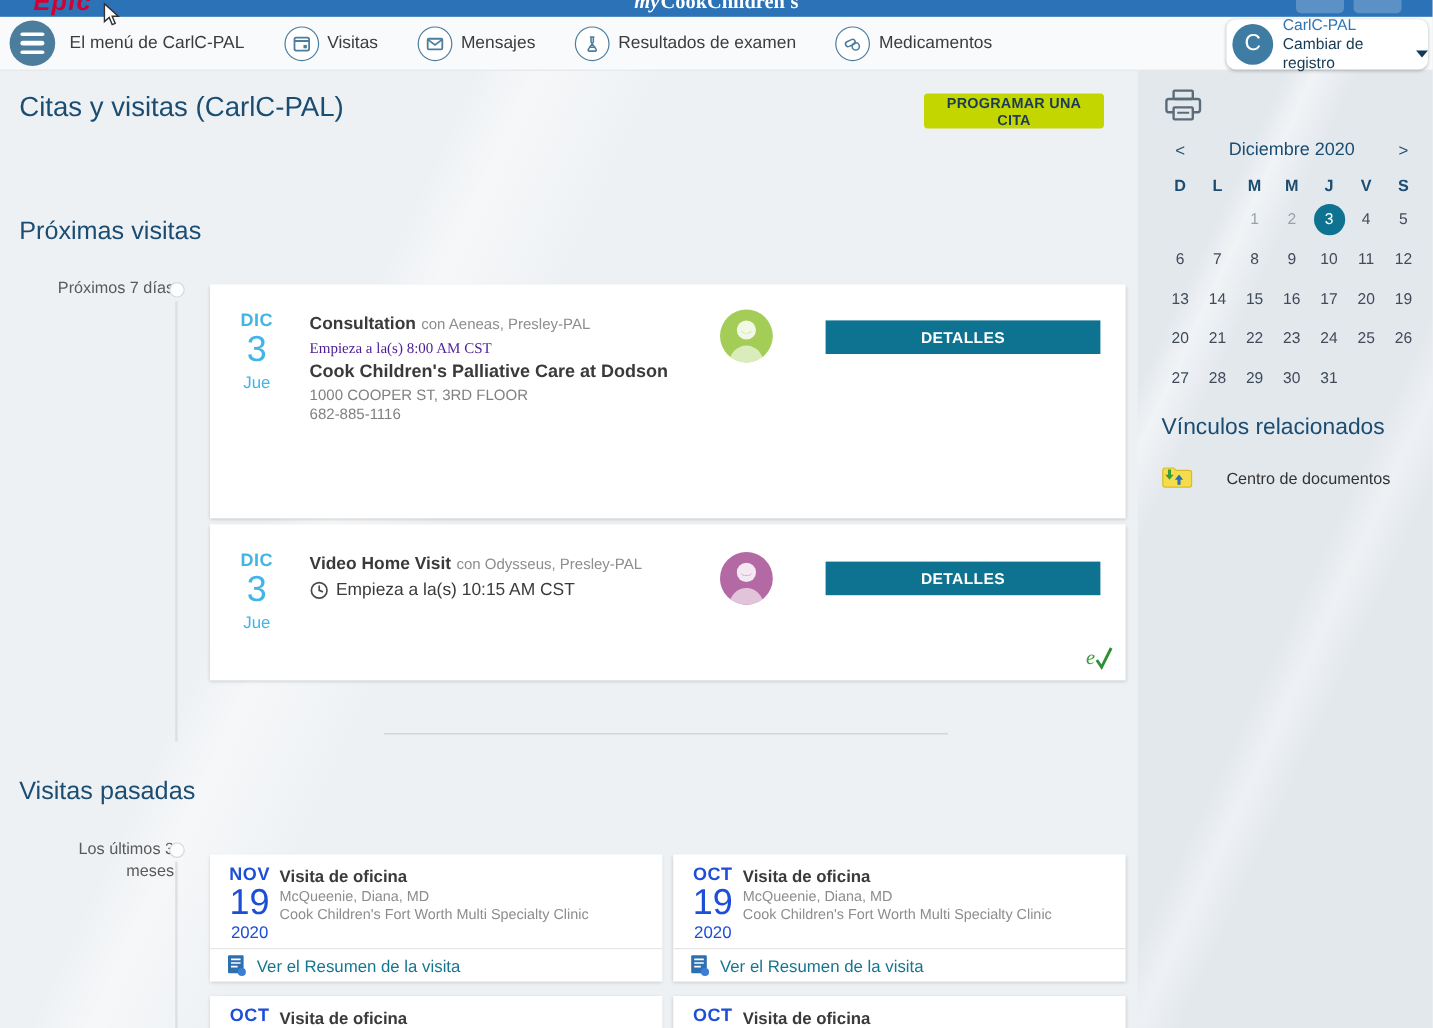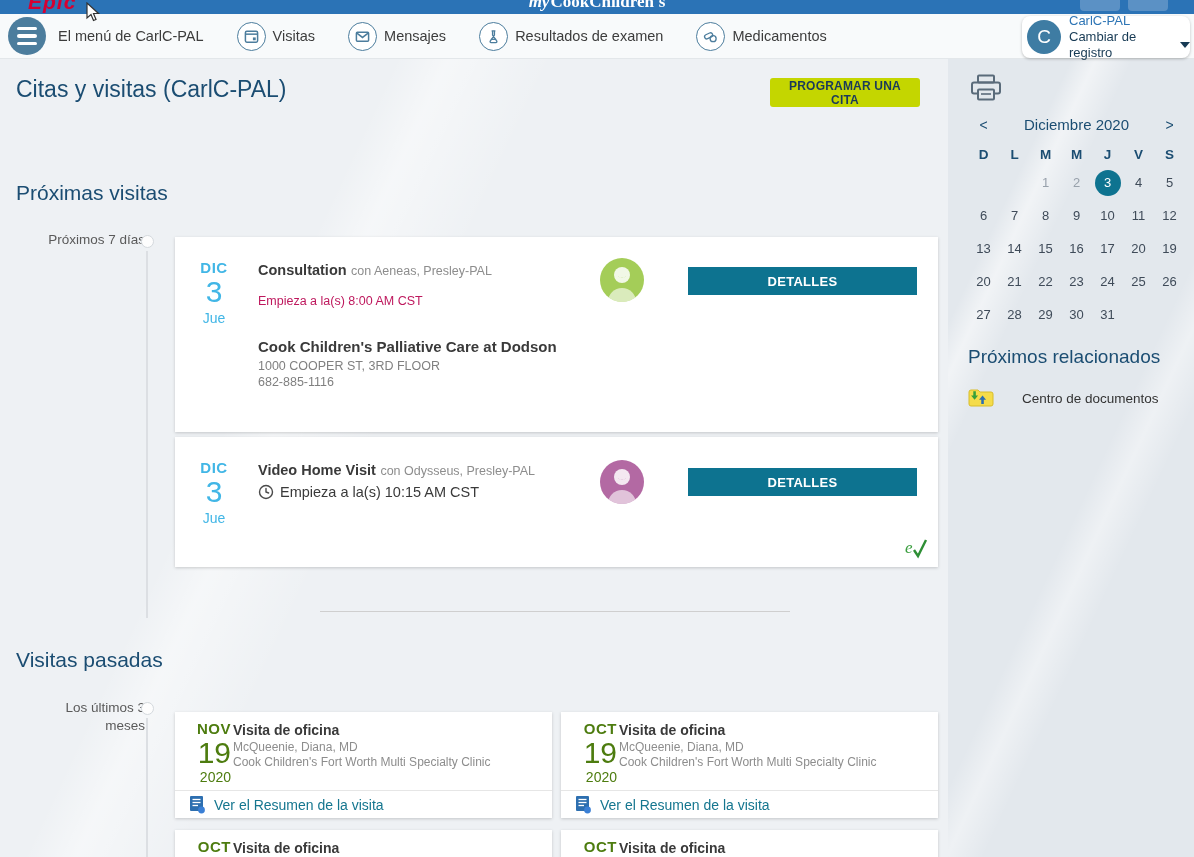--- a/index.html
+++ b/index.html
@@ -53,32 +53,32 @@
   .date-day{font-size:30px;line-height:1.0;margin-top:1px;}
   .date-wd{font-size:14px;margin-top:3px;}
   .date-yr{font-size:14px;margin-top:1px;}
 
   .appt-body{position:absolute;left:83px;top:24px;right:350px;}
   .appt-type{font-size:14.5px;font-weight:bold;color:#3a3a3a;}
   .appt-with{font-size:12.5px;color:#8d8d8d;}
   .appt-clockline{margin-top:5px;display:flex;align-items:center;gap:6px;}
   .appt-arrive{font-size:15px;font-weight:bold;color:#3a3a3a;}
   .appt-start-plain{font-size:14.5px;color:#3a3a3a;}
-  .appt-starts{font-size:12.5px;color:#be185d;margin-top:15px;}
-  .appt-loc{font-size:15px;font-weight:bold;color:#3a3a3a;margin-top:30px;}
+  .appt-starts{font-size:12.5px;color:#4c1d95;margin-top:4px;font-family:Liberation Serif, serif;}
+  .appt-loc{font-size:15px;font-weight:bold;color:#3a3a3a;margin-top:3px;}
   .appt-addr{font-size:12.5px;color:#808080;line-height:1.3;margin-top:3px;}
   .avatar{position:absolute;width:44px;height:44px;border-radius:50%;overflow:hidden;}
   .details-btn{position:absolute;width:229px;height:28px;background:#0d7390;color:#ffffff;border:none;font-weight:bold;font-size:13px;letter-spacing:.3px;cursor:pointer;font-family:inherit;}
   .echeck{position:absolute;right:10px;bottom:6px;width:24px;height:24px;}
 
   .divider{position:absolute;height:1px;background:#cfcfcf;}
 
   .pv-card{position:absolute;width:377px;background:#ffffff;box-shadow:0 1px 3px rgba(0,0,0,.18);}
   .pv-body{position:relative;height:78px;}
-  .pv-date{position:absolute;left:10px;top:8px;width:46px;text-align:right;color:#4d7c0f;}
+  .pv-date{position:absolute;left:10px;top:8px;width:46px;text-align:center;color:#1d4ed8;}
   .pv-texts{position:absolute;left:58px;top:10px;right:8px;}
   .pv-type{font-size:14px;font-weight:bold;color:#3a3a3a;}
   .pv-provider{font-size:12px;color:#8d8d8d;margin-top:2px;}
   .pv-clinic{font-size:12px;color:#8d8d8d;margin-top:1px;}
   .pv-footer{border-top:1px solid #e6e6e6;height:27px;display:flex;align-items:center;gap:8px;padding-left:14px;cursor:pointer;}
   .pv-link{font-size:14px;color:#15768f;}
 
   
   .sidebar{position:absolute;left:948px;top:58px;width:246px;height:799px;
     background:linear-gradient(115deg,rgba(255,255,255,0) 20%,rgba(255,255,255,.5) 24%,rgba(255,255,255,0) 30%,rgba(255,255,255,0) 55%,rgba(255,255,255,.4) 60%,rgba(255,255,255,0) 66%),#e3e8ed;}
@@ -441,21 +441,21 @@
         <div class="cal-cell cal-day">
           <span>30</span>
         </div>
         <div class="cal-cell cal-day">
           <span>31</span>
         </div>
         <div class="cal-cell cal-day"></div>
         <div class="cal-cell cal-day"></div>
       </div>
 
-    <h3 class="related-h">Próximos relacionados</h3>
+    <h3 class="related-h">Vínculos relacionados</h3>
     <div class="doc-center">
       <svg width="26" height="20" viewBox="0 0 26 20">
           <path d="M1 4 a2 2 0 0 1 2-2 h7 l2 2 h11 a2 2 0 0 1 2 2 v10 a2 2 0 0 1-2 2 h-20 a2 2 0 0 1-2-2z" fill="#f5dc4a" stroke="#d8bd2a" stroke-width="1"></path>
           <path d="M8 8 v5 h-2.6 l4.1 5 l4.1-5 H11 v-5z" fill="#35a03a" transform="translate(-1.5,-3.5) scale(0.85)"></path>
           <path d="M17 17 v-5 h-2.6 l4.1-5 l4.1 5 H20 v5z" fill="#2d6fb0" transform="translate(-1.2,1.5) scale(0.85)"></path>
         </svg>
       <span class="label">Centro de documentos</span>
     </div>
   </div>
 

